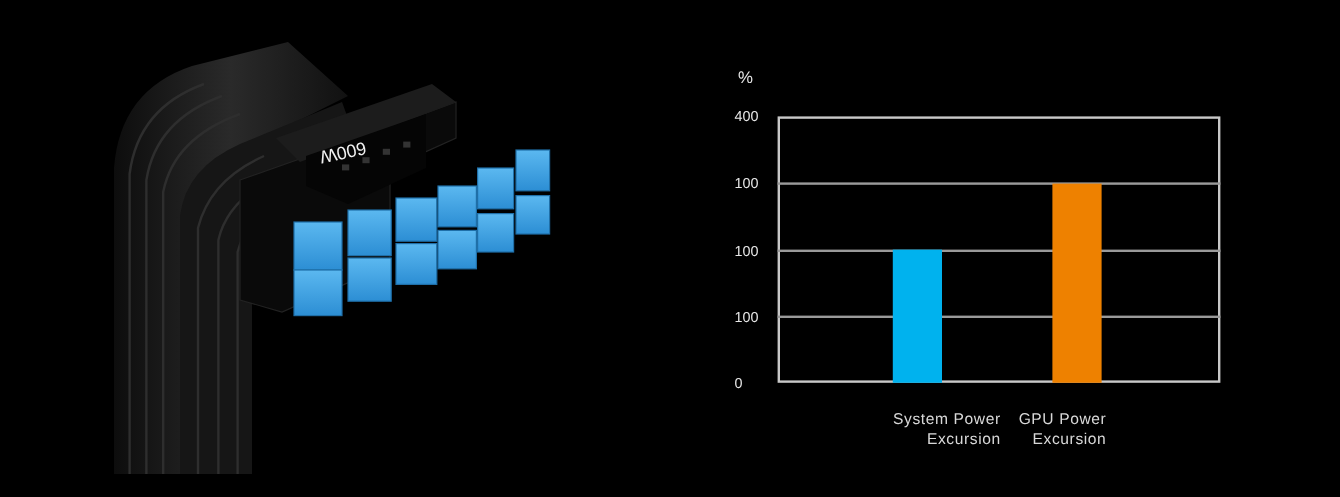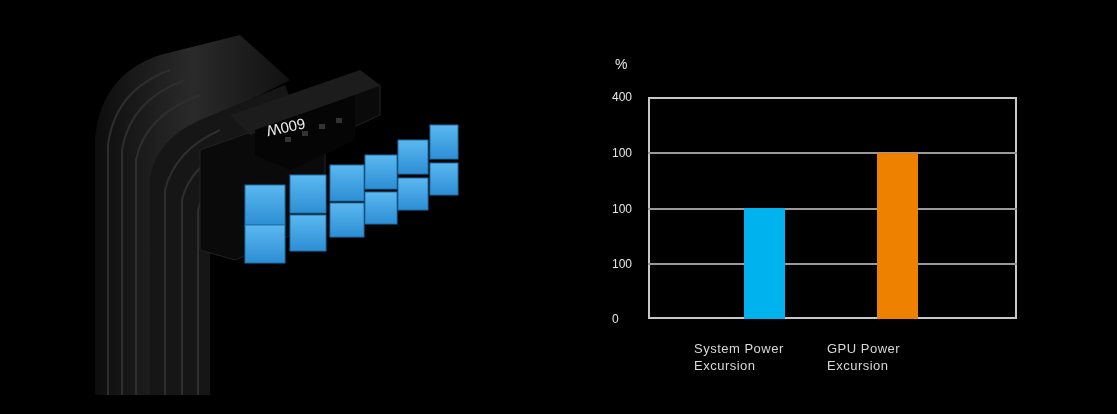--- a/index.html
+++ b/index.html
@@ -4,21 +4,21 @@
 <style>
   html, body { margin:0; padding:0; background:#000; }
   body { width:1117px; height:414px; position:relative; overflow:hidden; font-family:"Liberation Sans", sans-serif; color:#e6e6e6; }
   .product { position:absolute; left:90px; top:20px; width:400px; height:375px; }
   .chart { position:absolute; left:0; top:0; width:1117px; height:414px; }
   .unit { position:absolute; left:615px; top:56px; font-size:14px; color:#e6e6e6; }
   .ytick { position:absolute; width:30px; text-align:left; left:612px; font-size:12px; color:#e6e6e6; transform:translateY(-50%); }
   .frame { position:absolute; left:648px; top:97px; width:369px; height:222px; border:2px solid #c8c8c8; box-sizing:border-box; }
   .grid { position:absolute; left:648px; width:369px; height:2px; background:#9a9a9a; }
   .bar { position:absolute; width:41px; }
-  .xlabel { position:absolute; top:340px; width:140px; text-align:left; font-size:13px; line-height:17px; color:#d8d8d8; letter-spacing:0.5px; }
+  .xlabel { position:absolute; top:340px; width:140px; text-align:right; font-size:13px; line-height:17px; color:#d8d8d8; letter-spacing:0.5px; }
 </style>
 </head>
 <body>
 
 <svg class="product" viewBox="0 0 400 375">
   <defs>
     <linearGradient id="cab" x1="0" x2="1" y1="0" y2="0">
       <stop offset="0" stop-color="#0d0d0d"></stop>
       <stop offset="0.5" stop-color="#2a2a2a"></stop>
       <stop offset="1" stop-color="#111"></stop>
@@ -84,17 +84,17 @@
   <div class="grid" style="top:208px"></div>
   <div class="grid" style="top:263px"></div>
 
   <div class="bar" id="bar0" style="left: 744px; background: rgb(0, 178, 238); top: 208px; height: 111px;"></div>
   <div class="bar" id="bar1" style="left: 877px; background: rgb(238, 129, 0); top: 152.5px; height: 166.5px;"></div>
 
   <div class="xlabel" style="left:694px">
     <div>System Power</div>
     <div>Excursion</div>
   </div>
-  <div class="xlabel" style="left:827px">
+  <div class="xlabel" style="left:782px">
     <div>GPU Power</div>
     <div>Excursion</div>
   </div>
 </div>
 
 </body></html>

